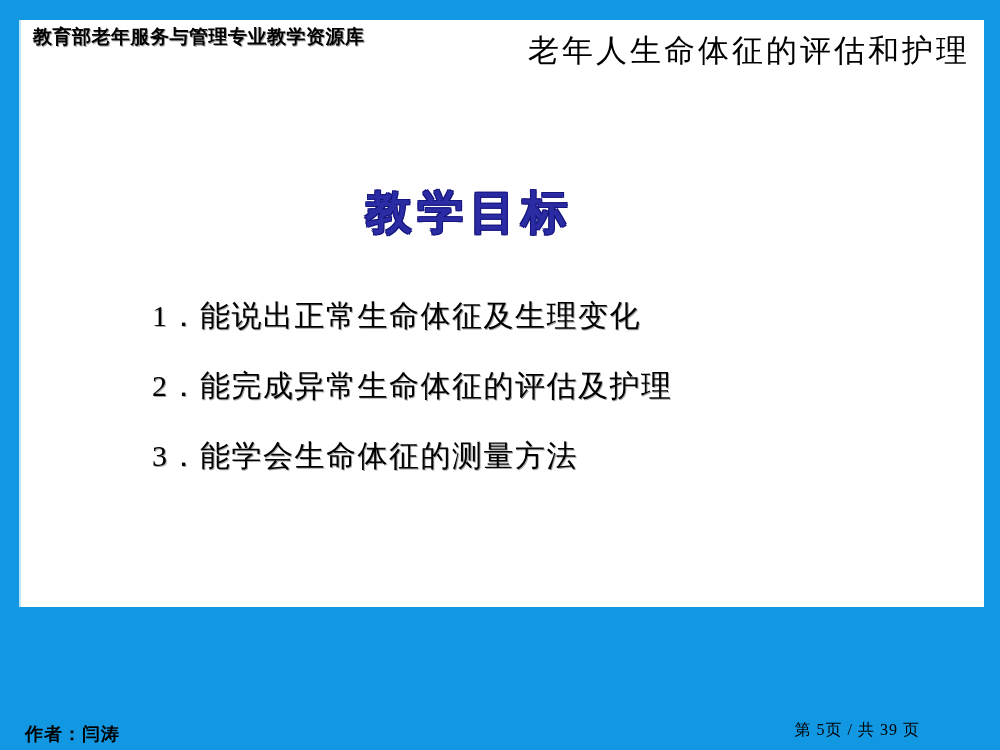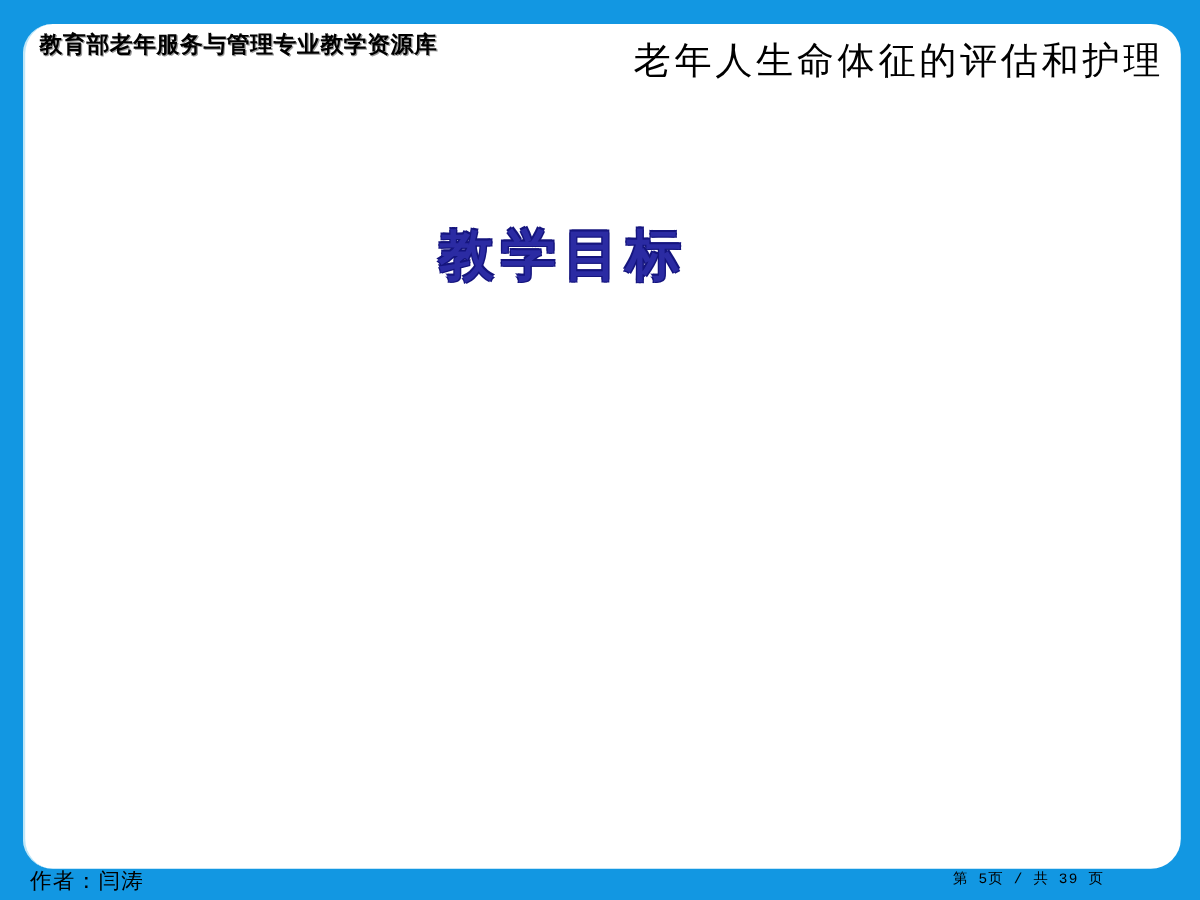--- a/index.html
+++ b/index.html
@@ -15,24 +15,23 @@
     left: 0; top: 0;
     width: 1000px;
     height: 750px;
     background: #1297E2;
   }
   .content {
     position: absolute;
     left: 19px;
     top: 20px;
     width: 963px;
-    height: 704px;
+    height: 587px;
     background: #ffffff;
     border-left: 2px solid #BEE6F8;
-    border-radius: 25px;
   }
   .hdr-left {
     position: absolute;
     left: 12px;
     top: 4px;
     font-size: 19px;
     font-weight: bold;
     color: #000000;
     letter-spacing: 0.5px;
     text-shadow: 1px 1px 0 #9a9a9a;
@@ -83,48 +82,53 @@
     letter-spacing: 1.5px;
     text-shadow: 1px 1px 0 #a8a8a8;
     font-family: "Liberation Serif", serif;
     white-space: nowrap;
   }
   .ftr-author {
     position: absolute;
     left: 25px;
     bottom: 4px;
     font-size: 18px;
-    font-weight: normal;
+    font-weight: bold;
     color: #000000;
     letter-spacing: 1px;
     font-family: "Liberation Sans", sans-serif;
     white-space: nowrap;
   }
   .ftr-page {
     position: absolute;
     right: 80px;
     bottom: 9px;
-    font-size: 12px;
+    font-size: 16px;
     color: #000000;
     letter-spacing: 1px;
-    font-family: Liberation Mono, monospace;
+    font-family: Liberation Serif, serif;
     white-space: nowrap;
   }
 </style>
 </head>
 <body>
 
 <div class="frame">
   <div class="content">
 
     <div class="hdr-left">教育部老年服务与管理专业教学资源库</div>
 
     <div class="hdr-right">老年人生命体征的评估和护理</div>
 
     <div class="slide-title">教学目标</div>
 
+    <div class="objectives">
+      <div class="objective">1．能说出正常生命体征及生理变化</div>
+      <div class="objective">2．能完成异常生命体征的评估及护理</div>
+      <div class="objective">3．能学会生命体征的测量方法</div>
+    </div>
 
   </div>
 
   <div class="ftr-author">作者：闫涛</div>
 
   <div class="ftr-page">第 5页 / 共 39 页</div>
 </div>
 
 </body></html>

